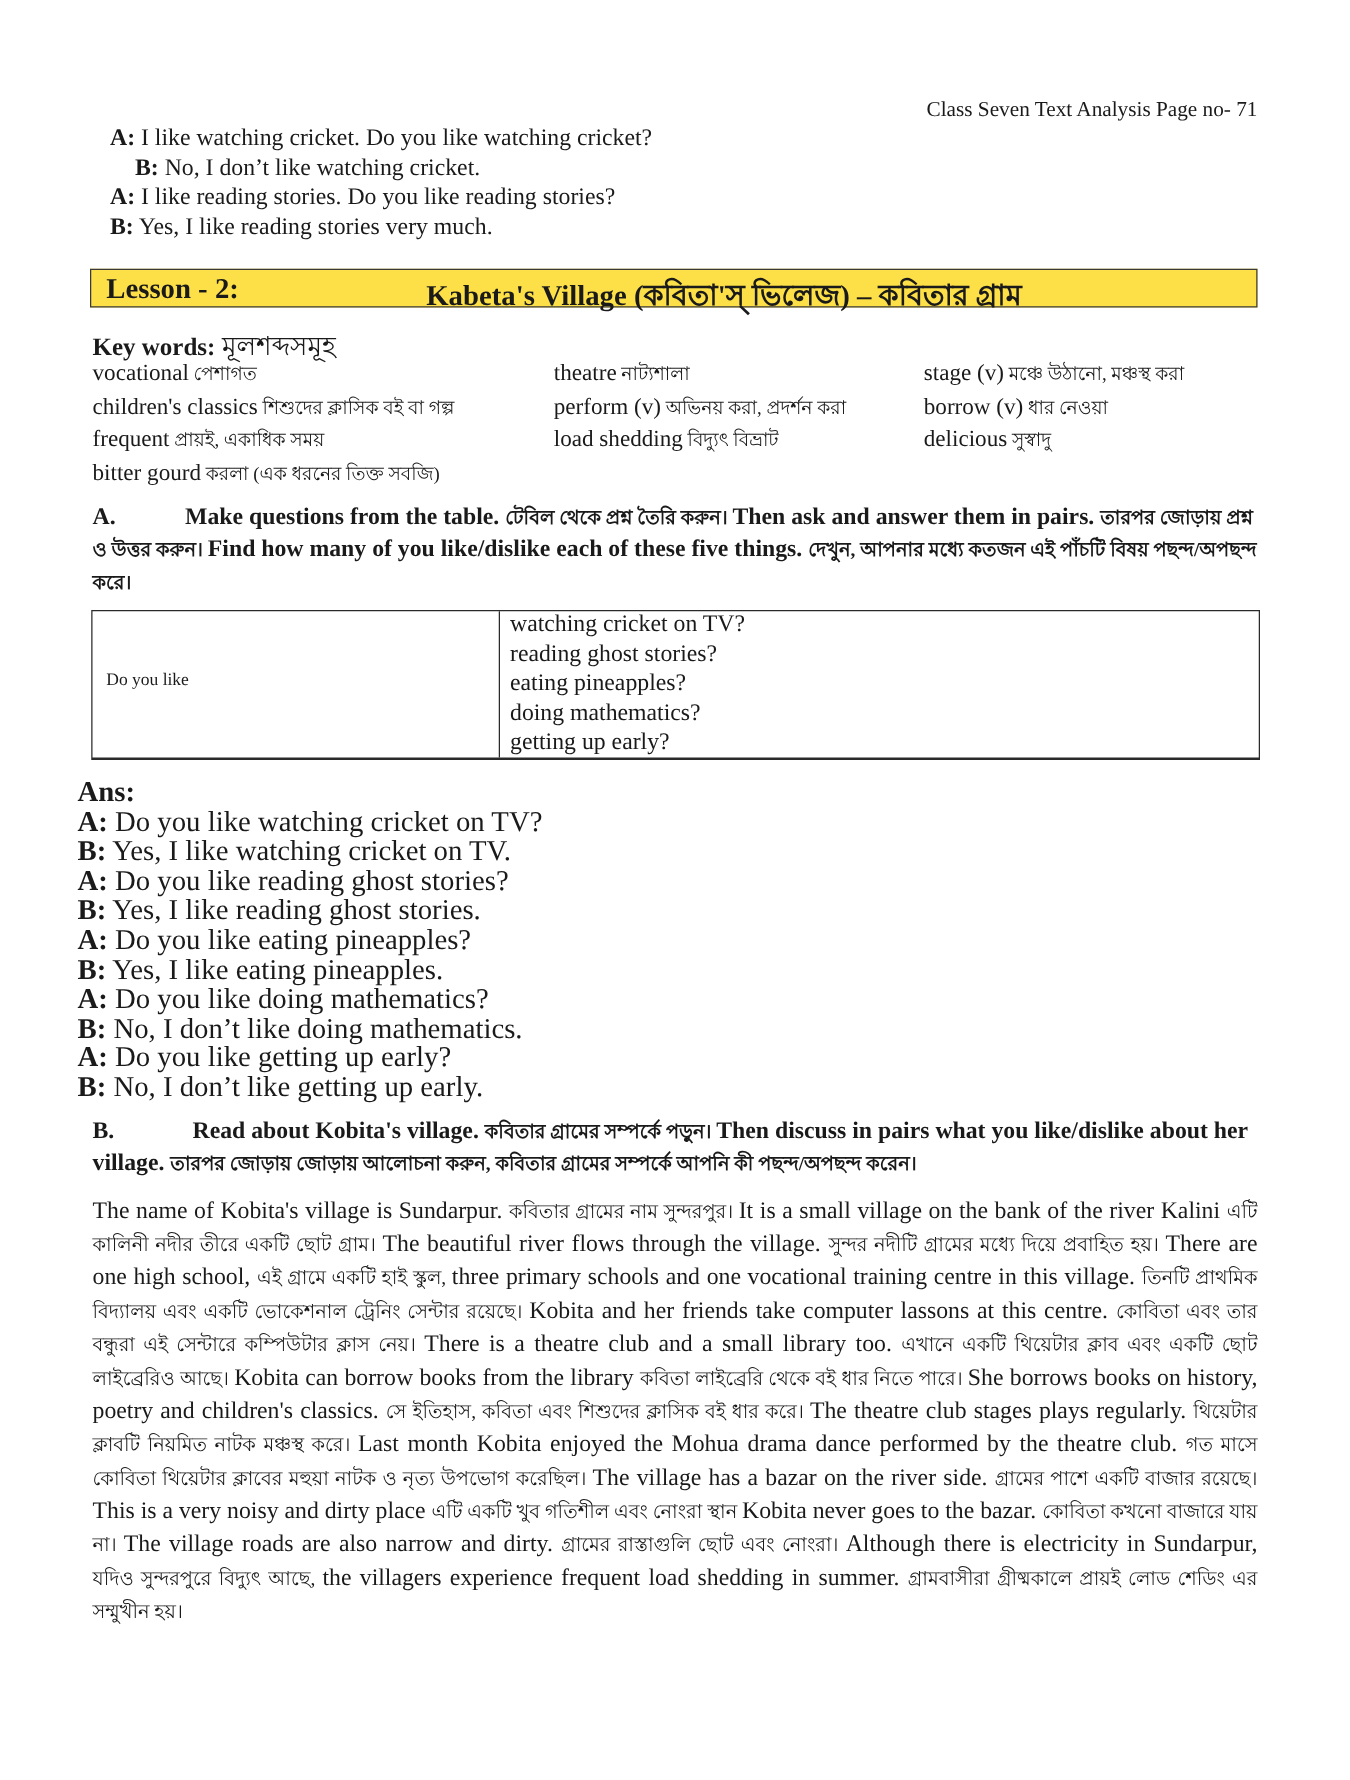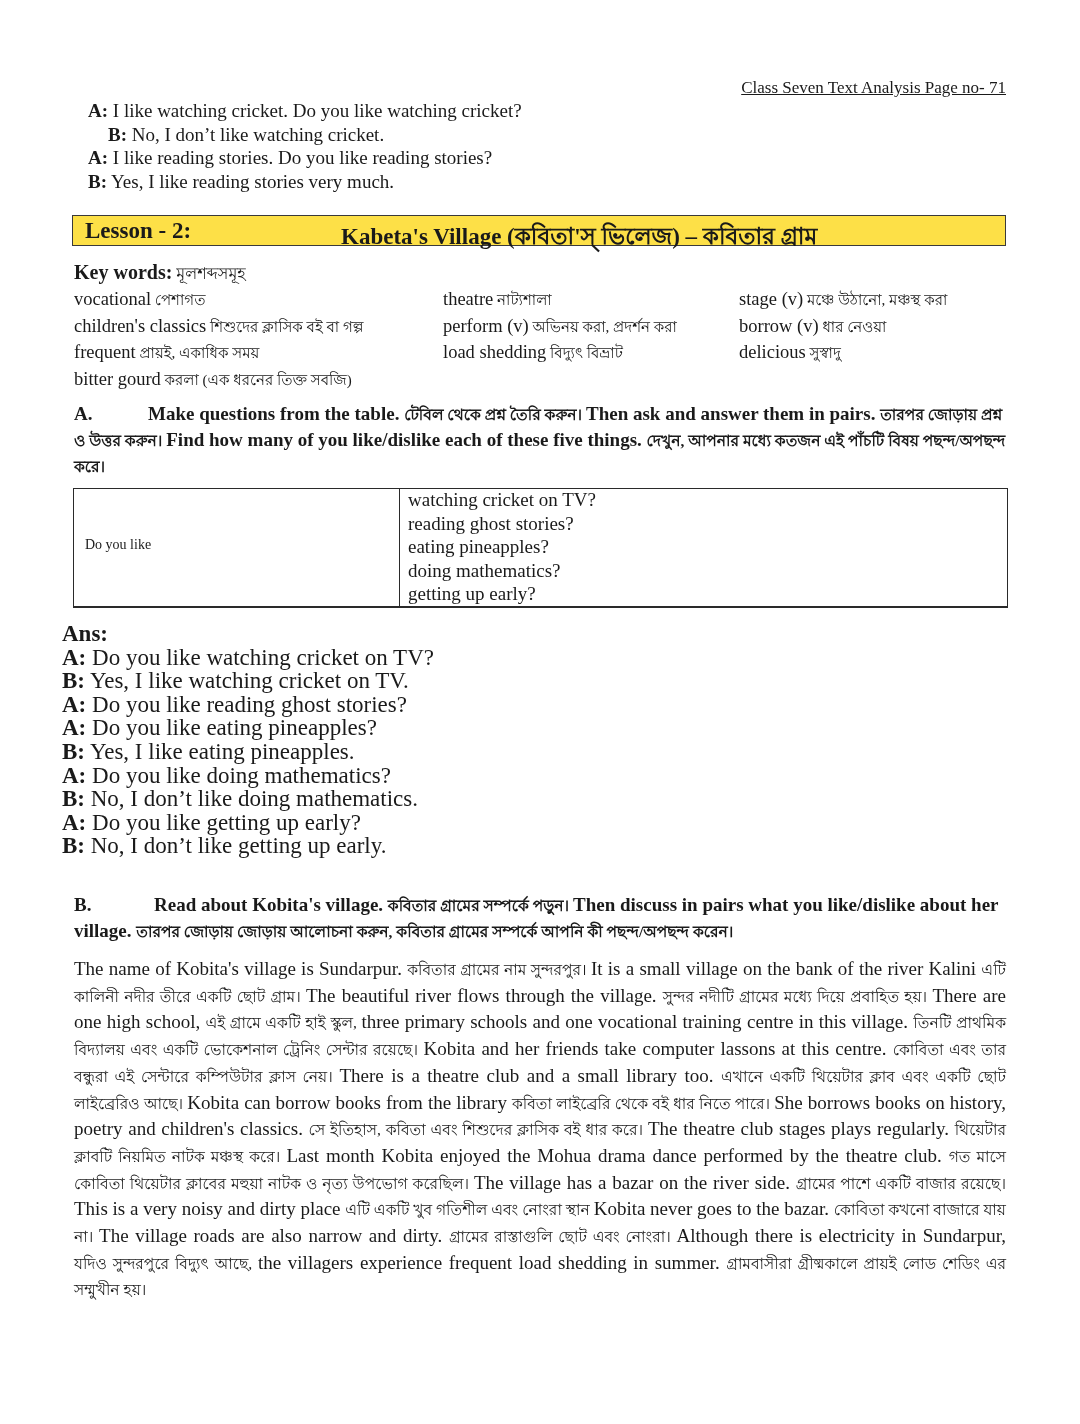--- a/index.html
+++ b/index.html
@@ -2,35 +2,35 @@
 <html><head>
   <meta charset="utf-8">
   <style>
     html, body { margin: 0; padding: 0; background: #ffffff; }
     body {
       width: 1080px; height: 1424px; position: relative; overflow: hidden;
       font-family: "Liberation Serif", "DejaVu Serif", serif;
       color: #1a1a1a;
     }
     .abs { position: absolute; }
-    .page-header { right: 74px; top: 78px; font-size: 17px; text-decoration: underline; }
+    .page-header { right: 74px; top: 78px; font-size: 17px; }
     .dialog { left: 88px; top: 99px; font-size: 19px; line-height: 23.5px; }
     .dialog .line { white-space: nowrap; }
     .dialog .line.indent { padding-left: 4px; margin-left: 16px; }
     .spk { font-weight: bold; }
     .lesson-box {
       left: 72px; top: 215px; width: 934px; height: 31px;
       background: #fde047; border: 1.5px solid #3a3a3a;
       box-sizing: border-box;
     }
     .lesson-label { position: absolute; left: 12px; top: 2px; font-size: 23px; font-weight: bold; }
     .lesson-title { position: absolute; left: 268px; top: 2px; font-size: 23px; font-weight: bold; white-space: nowrap; }
     .kw-heading { left: 74px; top: 261px; font-size: 19px; }
     .kw-heading b { font-size: 20px; }
-    .kw-heading .bn { font-size: 16px; }
+    .kw-heading .bn { font-size: 21px; }
     .kw-col { font-size: 18.5px; line-height: 25.6px; white-space: nowrap; }
     .kw-col .bn { font-size: 15px; }
     .kw-col1 { left: 74px; top: 287px; }
     .kw-col2 { left: 443px; top: 287px; }
     .kw-col3 { left: 739px; top: 287px; }
     .instr { left: 74px; width: 935px; font-size: 19px; font-weight: bold; line-height: 25px; }
     .instr .bn { font-size: 15.5px; }
     .instr .tag { display: inline-block; width: 74px; }
     .instr-a { top: 401px; }
     .instr-b { top: 892px; }
@@ -99,20 +99,21 @@
     <div>doing mathematics?</div>
     <div>getting up early?</div>
   </div>
 </div>
 
 <div class="abs ans">
   <div class="ans-label">Ans:</div>
   <div><span class="spk">A:</span><span> Do you like watching cricket on TV?</span></div>
   <div><span class="spk">B:</span><span> Yes, I like watching cricket on TV.</span></div>
   <div><span class="spk">A:</span><span> Do you like reading ghost stories?</span></div>
+  <div><span class="spk">B:</span><span> Yes, I like reading ghost stories.</span></div>
   <div><span class="spk">A:</span><span> Do you like eating pineapples?</span></div>
   <div><span class="spk">B:</span><span> Yes, I like eating pineapples.</span></div>
   <div><span class="spk">A:</span><span> Do you like doing mathematics?</span></div>
   <div><span class="spk">B:</span><span> No, I don’t like doing mathematics.</span></div>
   <div><span class="spk">A:</span><span> Do you like getting up early?</span></div>
   <div><span class="spk">B:</span><span> No, I don’t like getting up early.</span></div>
 </div>
 
 <div class="abs instr instr-b"><span class="tag">B.</span><span>Read about Kobita's village. </span><span class="bn">কবিতার গ্রামের সম্পর্কে পড়ুন। </span><span>Then discuss in pairs what you like/dislike about her village. </span><span class="bn">তারপর জোড়ায় জোড়ায় আলোচনা করুন, কবিতার গ্রামের সম্পর্কে আপনি কী পছন্দ/অপছন্দ করেন।</span></div>
 

